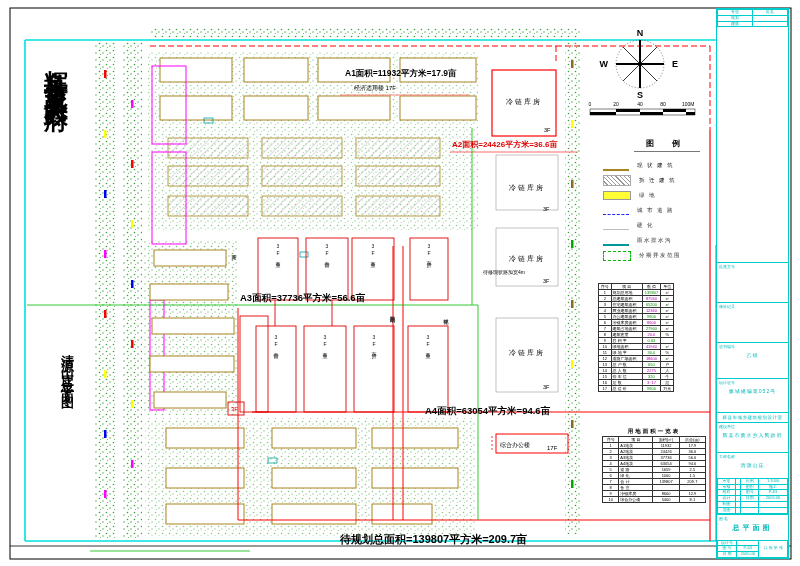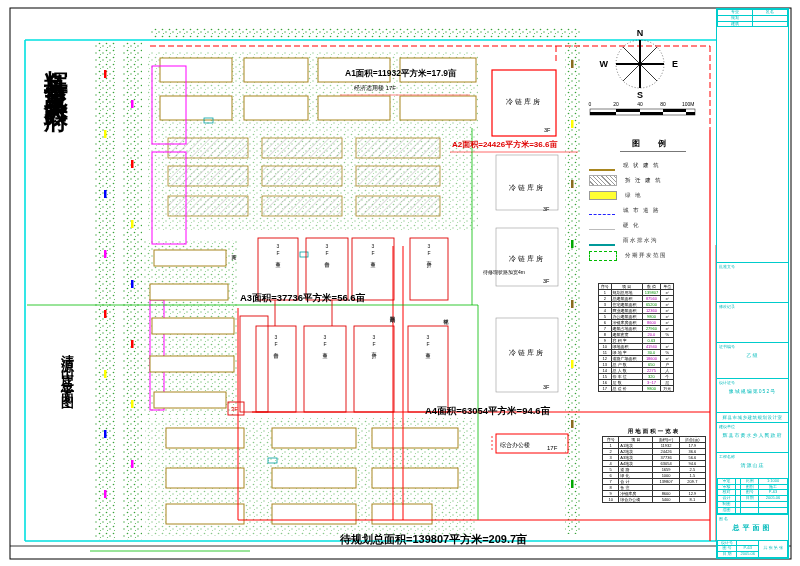--- a/index.html
+++ b/index.html
@@ -7,21 +7,21 @@
        font-family:"Liberation Sans",sans-serif;color:#000}
   .abs{position:absolute}
   svg{position:absolute;left:0;top:0}
   .vtext{writing-mode:vertical-rl;text-orientation:upright;position:absolute;white-space:nowrap}
   
   .main-title{left:40px;top:52px;font-family:"Liberation Serif",serif;font-weight:bold;
               font-size:24px;letter-spacing:4px;color:#000}
   .sub-title{left:58px;top:344px;font-family:"Liberation Serif",serif;font-weight:bold;
              font-size:13px;letter-spacing:6px;color:#000}
   
-  .legend{left:589px;top:138px;width:128px}
+  .legend{left:603px;top:138px;width:128px}
   .legend-title{text-align:center;font-size:8px;font-weight:bold;letter-spacing:8px}
   .legend-rule{width:66px;margin:2px auto 6px auto;border-top:1px solid #777;height:0}
   .lg-row{display:flex;align-items:center;height:15px;gap:8px}
   .lg-sw{width:26px;height:9px;flex:0 0 26px;position:relative}
   .lg0{border-top:2px solid #a8861f;height:0;margin-top:8px}
   .lg1{background:repeating-linear-gradient(45deg,#fff 0 2px,#999 2px 3px);border:0.5px solid #aaa}
   .lg2{background:#ffff33;border:0.5px solid #999;height:7px}
   .lg3{border-top:1.5px dashed #2222ff;height:0;margin-top:8px}
   .lg4{border-top:1px solid #bbb;height:0;margin-top:8px}
   .lg5{border-top:2px solid #009999;height:0;margin-top:8px}

